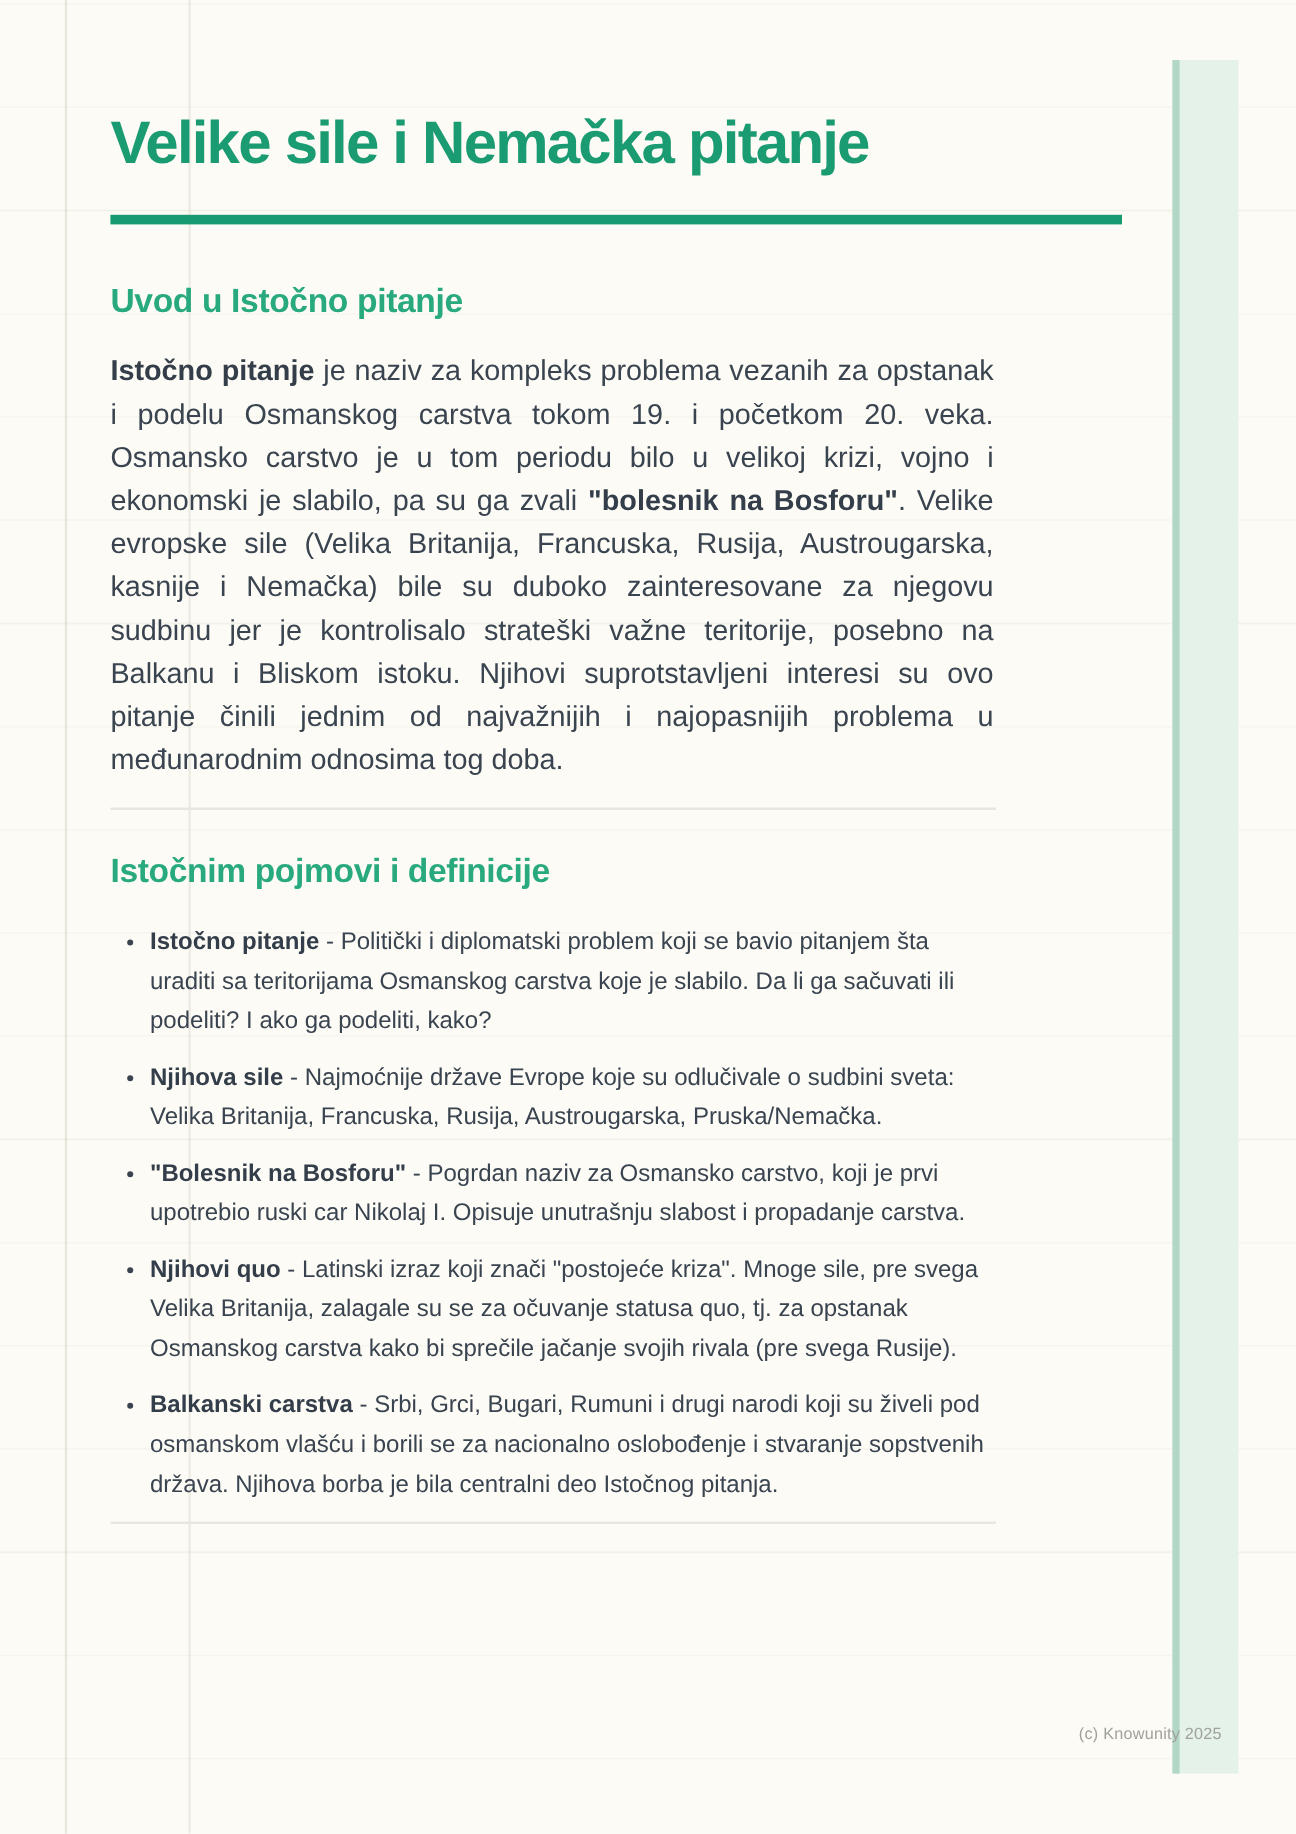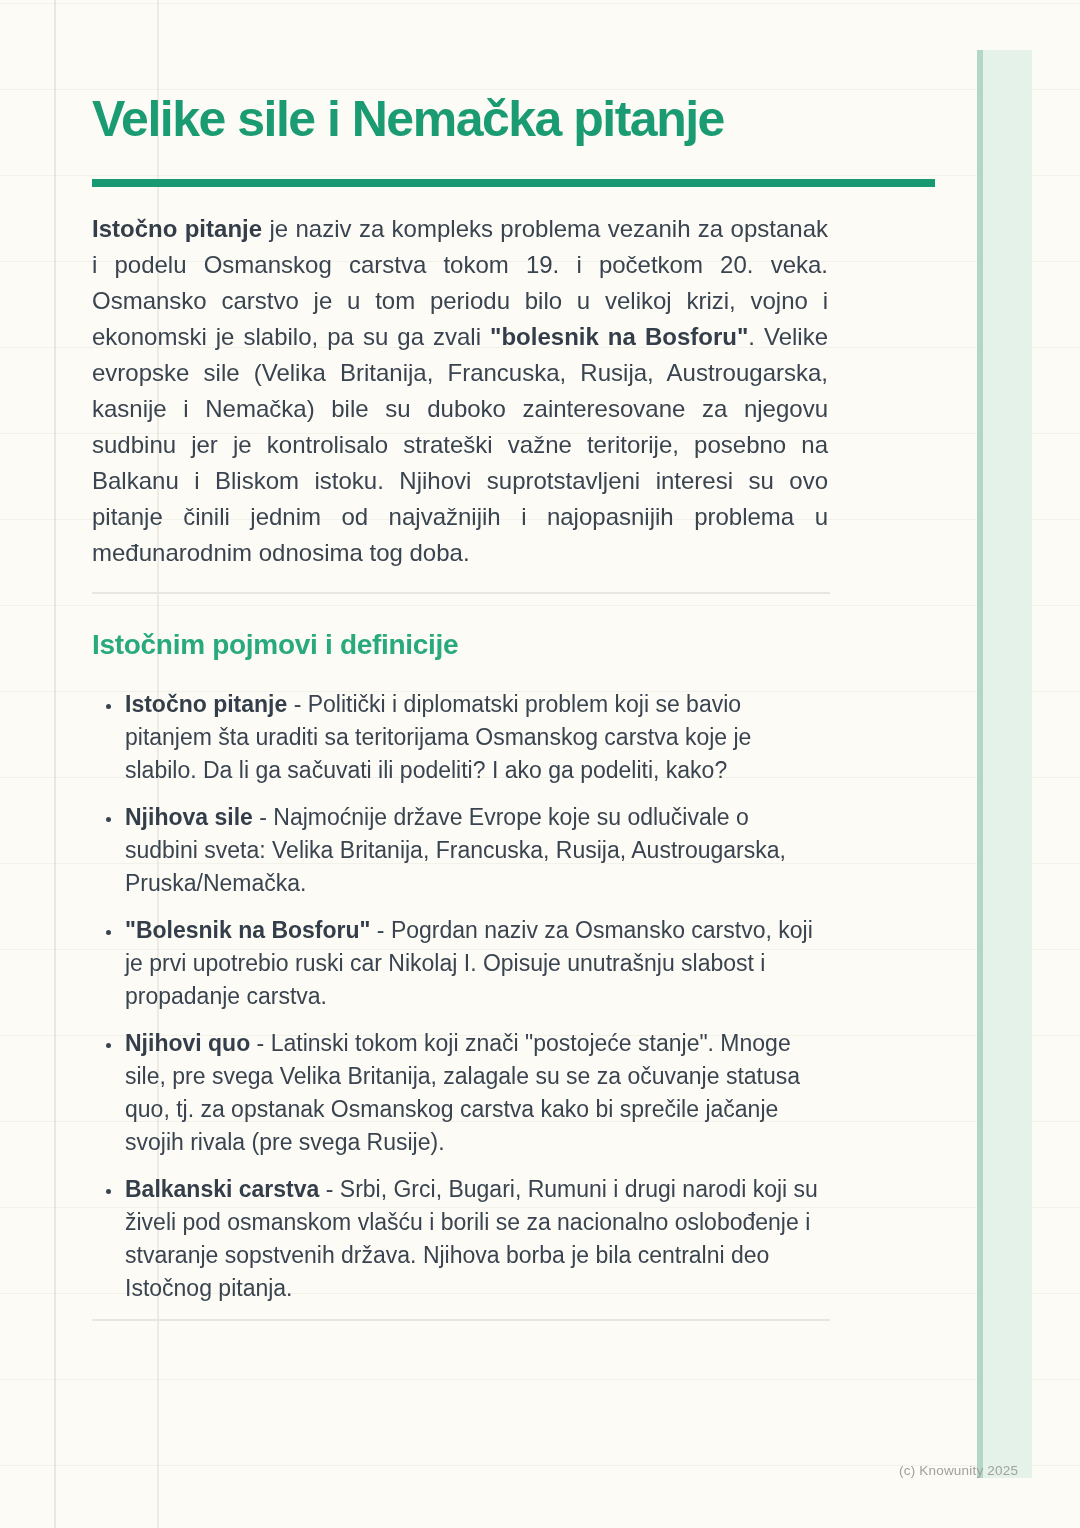--- a/index.html
+++ b/index.html
@@ -42,57 +42,58 @@
     font-size:24px; line-height:36px; color:#3a4450;
     text-align:justify;
   }
   p.para-cut { text-align-last:justify; }
 
   .divider { border:none; border-top:2px solid #e8e6df; width:738px; margin:21px 0 0 0; }
   .divider2 { margin-top:0; }
 
   ul.terms { margin:26px 0 0 0; padding:0 0 0 31px; width:700px; list-style:disc outside; }
   ul.terms li {
-    font-size:23px; line-height:33px; color:#3a4450; margin:0 0 14px 0; padding-left:2px;
+    font-size:20px; line-height:33px; color:#3a4450; margin:0 0 14px 0; padding-left:2px;
   }
   ul.terms li::marker { color:#3a4450; font-size:17px; }
 
   span.b { font-weight:700; color:#343e4a; }
   span.i { }
 
   .footer {
     position:absolute; left:899px; top:1437px; z-index:3;
-    font-size:13.5px; color:#a1a19c; letter-spacing:0.2px; white-space:nowrap;margin-top:26px;
+    font-size:13.5px; color:#a1a19c; letter-spacing:0.2px; white-space:nowrap;
   }
 </style>
 </head>
 <body>
 
 <div class="rule-v rule-v1"></div>
 <div class="rule-v rule-v2"></div>
 <div class="sidebar"></div>
 
 <div class="content">
 
   <h1>Velike sile i Nemačka pitanje</h1>
   <div class="title-rule"></div>
 
   <section>
+    <h2>Uvod u Istočno pitanje</h2>
     <p class="para"><span class="b">Istočno pitanje</span><span> je naziv za kompleks problema vezanih za opstanak i podelu Osmanskog carstva tokom 19. i početkom 20. veka. Osmansko carstvo je u tom periodu bilo u velikoj krizi, vojno i ekonomski je slabilo, pa su ga zvali </span><span class="b">"bolesnik na Bosforu"</span><span>. Velike evropske sile (Velika Britanija, Francuska, Rusija, Austrougarska, kasnije i Nemačka) bile su duboko zainteresovane za njegovu sudbinu jer je kontrolisalo strateški važne teritorije, posebno na Balkanu i Bliskom istoku. Njihovi suprotstavljeni interesi su ovo pitanje činili jednim od najvažnijih i najopasnijih problema u međunarodnim odnosima tog doba.</span></p>
   </section>
 
   <hr class="divider">
 
   <section class="tight">
     <h2>Istočnim pojmovi i definicije</h2>
     <ul class="terms">
         <li><span class="b">Istočno pitanje</span><span> - Politički i diplomatski problem koji se bavio pitanjem šta uraditi sa teritorijama Osmanskog carstva koje je slabilo. Da li ga sačuvati ili podeliti? I ako ga podeliti, kako?</span></li>
         <li><span class="b">Njihova sile</span><span> - Najmoćnije države Evrope koje su odlučivale o sudbini sveta: Velika Britanija, Francuska, Rusija, Austrougarska, Pruska/Nemačka.</span></li>
         <li><span class="b">"Bolesnik na Bosforu"</span><span> - Pogrdan naziv za Osmansko carstvo, koji je prvi upotrebio ruski car Nikolaj I. Opisuje unutrašnju slabost i propadanje carstva.</span></li>
-        <li><span class="b">Njihovi quo</span><span> - Latinski tokom koji znači "postojeće stanje". Mnoge sile, pre svega Velika Britanija, zalagale su se za očuvanje </span><span class="i">statusa quo</span><span>, tj. za opstanak Osmanskog carstva kako bi sprečile jačanje svojih rivala (pre svega Rusije).</span></li>
+        <li><span class="b">Njihovi quo</span><span> - Latinski izraz koji znači "postojeće kriza". Mnoge sile, pre svega Velika Britanija, zalagale su se za očuvanje </span><span class="i">statusa quo</span><span>, tj. za opstanak Osmanskog carstva kako bi sprečile jačanje svojih rivala (pre svega Rusije).</span></li>
         <li><span class="b">Balkanski carstva</span><span> - Srbi, Grci, Bugari, Rumuni i drugi narodi koji su živeli pod osmanskom vlašću i borili se za nacionalno oslobođenje i stvaranje sopstvenih država. Njihova borba je bila centralni deo Istočnog pitanja.</span></li>
       </ul>
   </section>
 
   <hr class="divider divider2">
 
 
 </div>
 
 <div class="footer">(c) Knowunity 2025</div>

